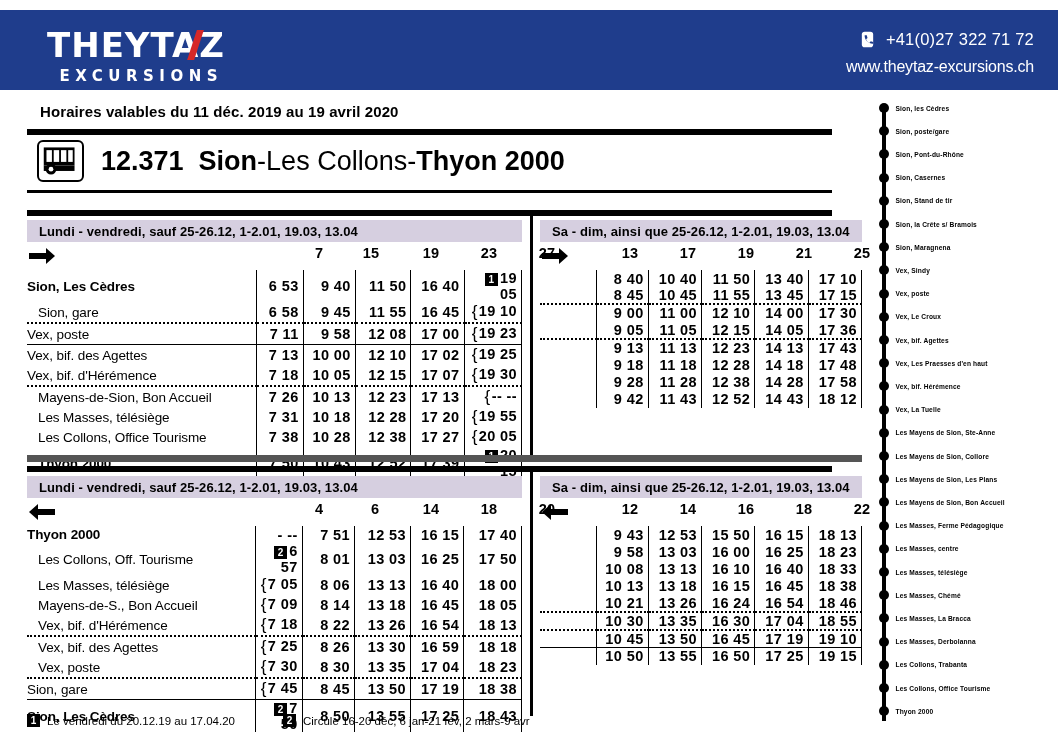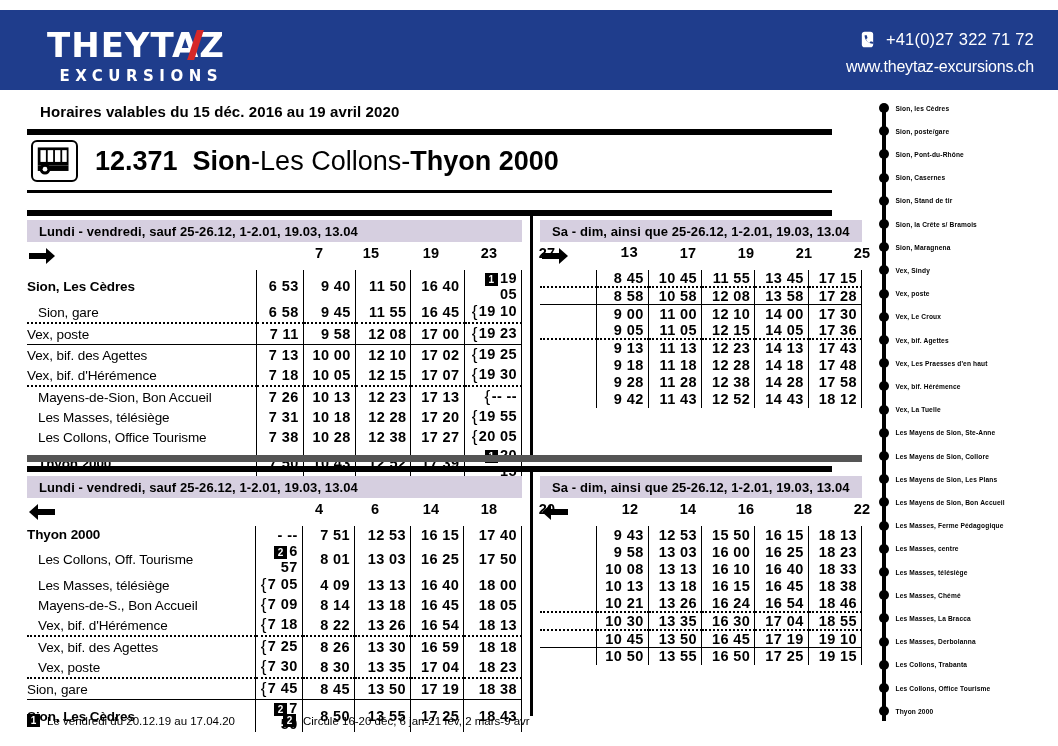--- a/index.html
+++ b/index.html
@@ -95,21 +95,21 @@
     letter-spacing: 0.1px;
   }
 
   
   .rule-thick {
     position: absolute;
     background: #000000;
   }
   .title-block {
     position: absolute;
-    left: 31px; top: 140px;
+    left: 37px; top: 140px;
     display: flex;
     align-items: center;
     gap: 17px;
   }
   .bus-icon {
     width: 47px; height: 42px;
     border: 2px solid #000;
     border-radius: 6px;
     position: relative;
     background: #fff;
@@ -292,21 +292,21 @@
             <rect x="4" y="1" width="16" height="22" rx="4" fill="#ffffff"></rect>
             <path d="M8 6 L11 6 L12 10 L10 11.5 C11 14 12.5 15.5 15 16.5 L16.5 14.5 L20 15.5 L20 18 C14 18.5 7.5 12.5 8 6 Z" fill="#1f3d8c"></path>
           </svg>
         </span>
         <span class="phone-num">+41(0)27 322 71 72</span>
       </div>
       <div class="website">www.theytaz-excursions.ch</div>
     </div>
   </div>
 
-  <div class="validity">Horaires valables du 15 déc. 2016 au 19 avril 2020</div>
+  <div class="validity">Horaires valables du 11 déc. 2019 au 19 avril 2020</div>
 
   <div class="rule-thick" style="left:27px; top:129px; width:805px; height:6px;"></div>
   <div class="rule-thick" style="left:27px; top:190px; width:805px; height:3px;"></div>
 
   <div class="title-block">
     <div class="bus-icon">
       <svg viewBox="0 0 47 42" width="43" height="38" style="position:absolute;left:0;top:0;">
         <rect x="5" y="6" width="34" height="20" fill="#000"></rect>
         <rect x="8" y="9" width="6" height="13" fill="#fff"></rect>
         <rect x="16" y="9" width="6" height="13" fill="#fff"></rect>
@@ -431,52 +431,52 @@
 
   <div class="section" style="left:540px; top:220px; width:322px;">
     <div class="band">Sa - dim, ainsi que 25-26.12, 1-2.01, 19.03, 13.04</div>
     <div class="course-row">
       <div class="arrow-cell">
         <svg width="26" height="16" viewBox="0 0 26 16">
             <path d="M0 5 L17 5 L17 0 L26 8 L17 16 L17 11 L0 11 Z" fill="#000"></path>
           </svg>
       </div>
       <div class="course-nums" style="left:40px;">
-        <span class="course-num" style="width:58px;font-family:Liberation Mono, monospace;">13</span>
+        <span class="course-num" style="width:58px;">13</span>
         <span class="course-num" style="width:58px;text-align:right;">17</span>
         <span class="course-num" style="width:58px;">19</span>
         <span class="course-num" style="width:58px;">21</span>
         <span class="course-num" style="width:58px;">25</span>
       </div>
     </div>
     <table class="stops-table">
       <colgroup>
         <col style="width:58px">
         <col style="width:52px">
           <col style="width:54px">
           <col style="width:54px">
           <col style="width:54px">
           <col style="width:54px">
       </colgroup>
       <tbody id="oe-body">
+          <tr>
+            <td></td>
+            <td class="time"><span>8 40</span></td>
+            <td class="time"><span>10 40</span></td>
+            <td class="time"><span>11 50</span></td>
+            <td class="time"><span>13 40</span></td>
+            <td class="time lastcol"><span>17 10</span></td>
+          </tr>
           <tr class="dotted-below">
             <td></td>
             <td class="time"><span>8 45</span></td>
             <td class="time"><span>10 45</span></td>
             <td class="time"><span>11 55</span></td>
             <td class="time"><span>13 45</span></td>
             <td class="time lastcol"><span>17 15</span></td>
-          </tr>
-          <tr class="solid-below">
-            <td></td>
-            <td class="time"><span>8 58</span></td>
-            <td class="time"><span>10 58</span></td>
-            <td class="time"><span>12 08</span></td>
-            <td class="time"><span>13 58</span></td>
-            <td class="time lastcol"><span>17 28</span></td>
           </tr>
           <tr>
             <td></td>
             <td class="time"><span>9 00</span></td>
             <td class="time"><span>11 00</span></td>
             <td class="time"><span>12 10</span></td>
             <td class="time"><span>14 00</span></td>
             <td class="time lastcol"><span>17 30</span></td>
           </tr>
           <tr class="dotted-below">
@@ -566,21 +566,21 @@
             <td class="stop-name indent">Les Collons, Off. Tourisme</td>
             <td class="time"><span class="badge">2</span><span>6 57</span></td>
             <td class="time"><span>8 01</span></td>
             <td class="time"><span>13 03</span></td>
             <td class="time"><span>16 25</span></td>
             <td class="time lastcol"><span>17 50</span></td>
           </tr>
           <tr>
             <td class="stop-name indent">Les Masses, télésiège</td>
             <td class="time"><span class="brace">{</span><span>7 05</span></td>
-            <td class="time"><span>4 09</span></td>
+            <td class="time"><span>8 06</span></td>
             <td class="time"><span>13 13</span></td>
             <td class="time"><span>16 40</span></td>
             <td class="time lastcol"><span>18 00</span></td>
           </tr>
           <tr>
             <td class="stop-name indent">Mayens-de-S., Bon Accueil</td>
             <td class="time"><span class="brace">{</span><span>7 09</span></td>
             <td class="time"><span>8 14</span></td>
             <td class="time"><span>13 18</span></td>
             <td class="time"><span>16 45</span></td>

